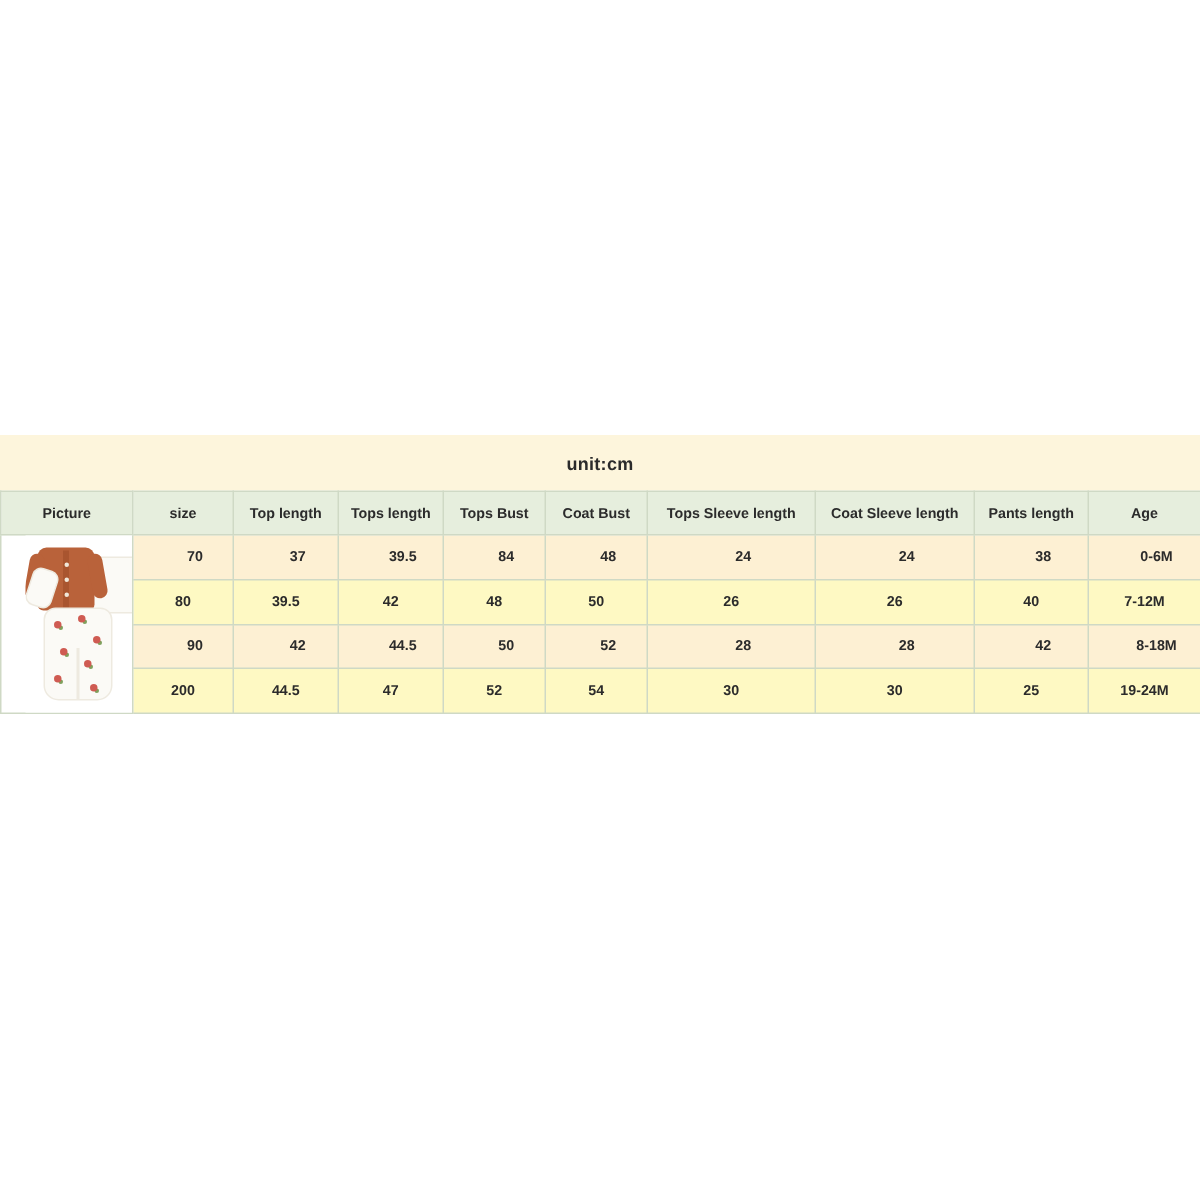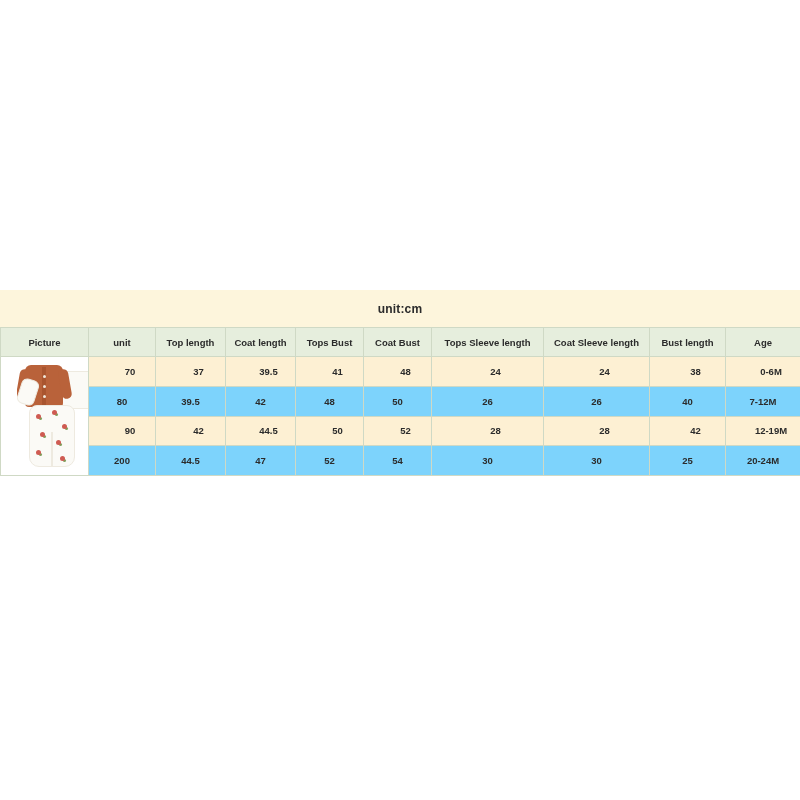--- a/index.html
+++ b/index.html
@@ -54,21 +54,21 @@
     background: #e6eedd;
     height: 22px;
     font-size: 9px;
     font-weight: bold;
   }
   tbody tr.odd td {
     background: #fdf0d3;
     padding-left: 16px;
   }
   tbody tr.even td {
-    background: #7dd3fc;
+    background: #fef9c3;
   }
   tbody td.pic-cell {
     background: #ffffff !important;
     padding: 0;
     border-right: 1px solid #cfd9c5;
   }
   .pic-holder {
     width: 100%;
     height: 118px;
     position: relative;
@@ -206,28 +206,28 @@
         <col style="width:68px">
         <col style="width:68px">
         <col style="width:112px">
         <col style="width:106px">
         <col style="width:76px">
         <col style="width:75px">
       </colgroup>
       <thead>
         <tr>
           <th>Picture</th>
-          <th>unit</th>
+          <th>size</th>
           <th>Top length</th>
-          <th>Coat  length</th>
+          <th>Tops  length</th>
           <th>Tops Bust</th>
           <th>Coat Bust</th>
           <th>Tops Sleeve  length</th>
           <th>Coat Sleeve  length</th>
-          <th>Bust  length</th>
+          <th>Pants  length</th>
           <th>Age</th>
         </tr>
       </thead>
       <tbody>
         <tr class="odd">
           <td class="pic-cell" rowspan="4">
             <div class="pic-holder">
               <div class="outfit">
                 <div class="top-white"></div>
                 <div class="coat">
@@ -245,21 +245,21 @@
                   <div class="f6"></div>
                   <div class="f7"></div>
                 </div>
                 <div class="sleeve-white"></div>
               </div>
             </div>
           </td>
           <td>70</td>
           <td>37</td>
           <td>39.5</td>
-          <td>41</td>
+          <td>84</td>
           <td>48</td>
           <td>24</td>
           <td>24</td>
           <td>38</td>
           <td>0-6M</td>
         </tr>
         <tr class="even">
           <td>80</td>
           <td>39.5</td>
           <td>42</td>
@@ -272,30 +272,30 @@
         </tr>
         <tr class="odd">
           <td>90</td>
           <td>42</td>
           <td>44.5</td>
           <td>50</td>
           <td>52</td>
           <td>28</td>
           <td>28</td>
           <td>42</td>
-          <td>12-19M</td>
+          <td>8-18M</td>
         </tr>
         <tr class="even">
           <td>200</td>
           <td>44.5</td>
           <td>47</td>
           <td>52</td>
           <td>54</td>
           <td>30</td>
           <td>30</td>
           <td>25</td>
-          <td>20-24M</td>
+          <td>19-24M</td>
         </tr>
       </tbody>
     </table>
 
   </div>
 </div>
 
 </body></html>

